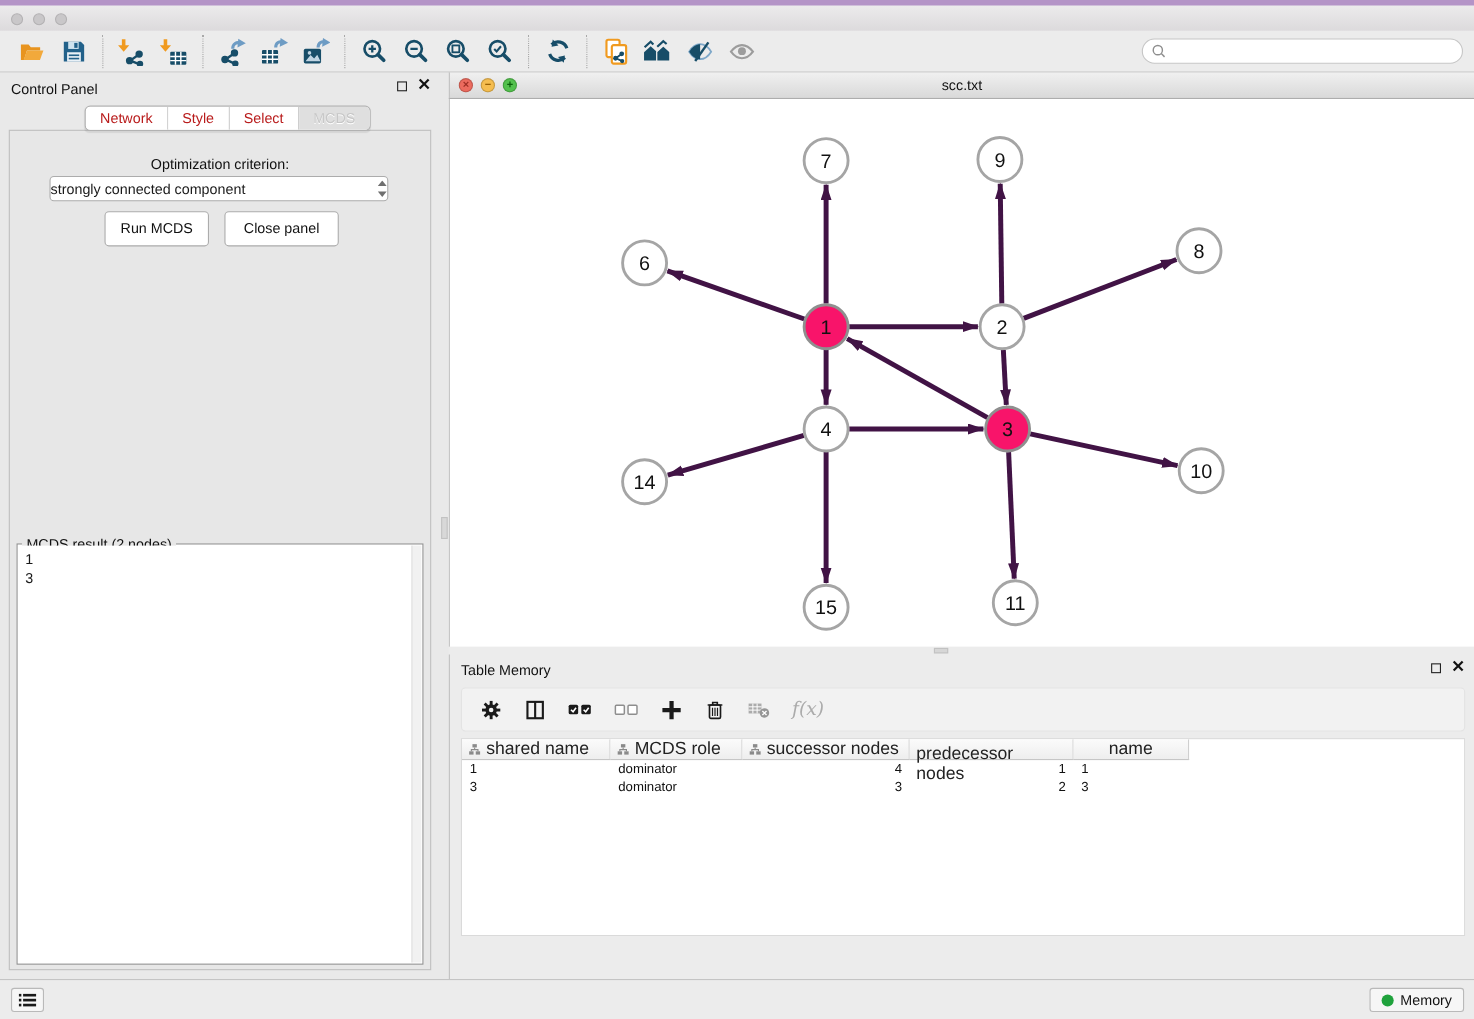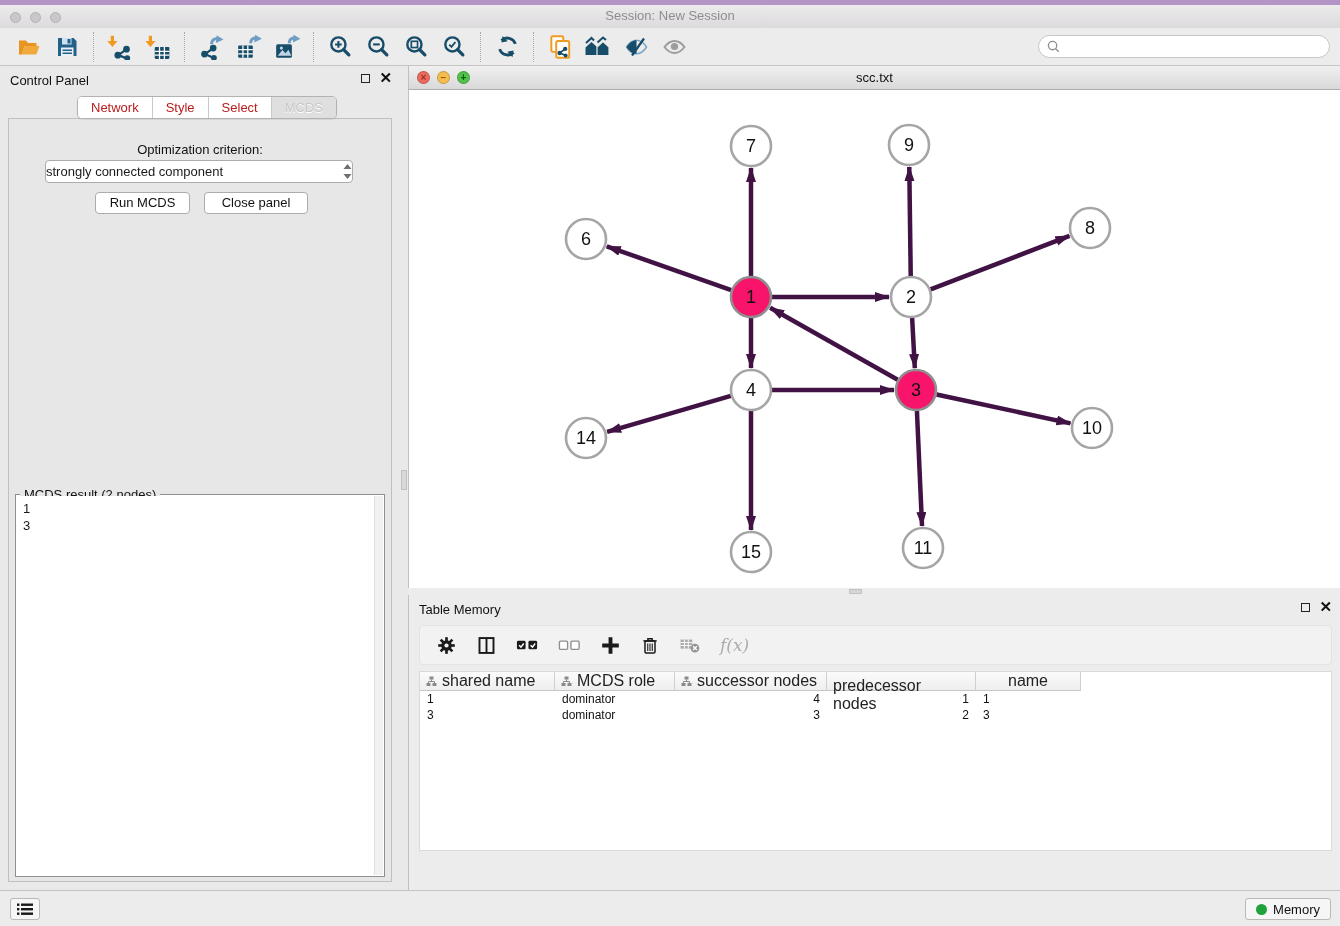--- a/index.html
+++ b/index.html
@@ -50,21 +50,21 @@
   .seg-tab.active { background:#DFDFDF; color:#C7C7C7; text-shadow:0 1px 0 #fff; }
 
   .panel-box { position:absolute; left:8px; top:52px; width:384px; height:764px;
     border:1px solid #C0C0C0; background:#E7E7E7; }
 
   .opt-label { position:absolute; top:23px; left:0; width:100%; text-align:center; font-size:13px; color:#111; }
   .combo { position:absolute; left:36px; top:41px; width:308px; height:23px; background:#fff;
     border:1px solid #ACACAC; border-radius:4px; display:flex; align-items:center;
     padding:0 0; font-size:13px; }
   .combo .combo-value { flex:1; }
-  .btn { position:absolute; height:22px; background:#fff; border:1px solid #ACACAC;
+  .btn { position:absolute; height:32px; background:#fff; border:1px solid #ACACAC;
     border-radius:4px; font-size:13px; text-align:center; line-height:20px; color:#111; }
   .btn-run { left:86px; top:73px; width:95px; }
   .btn-close { left:195px; top:73px; width:104px; }
 
   .result-group { position:absolute; left:6px; top:375px; width:370px; height:383px;
     border:1px solid #8F8F8F; background:#fff; }
   .result-legend { position:absolute; top:-8px; left:4px; background:#E7E7E7;
     padding:0 4px; font-size:13px; color:#111; }
   .result-list { position:absolute; inset:1px 10px 1px 1px; background:#fff;
     padding:4px 6px; font-size:13px; line-height:17px; }
@@ -132,21 +132,20 @@
 </style>
 </head>
 <body>
 
 <div class="titlebar">
   <div class="traffic-main">
     <span class="dot"></span>
     <span class="dot"></span>
     <span class="dot"></span>
   </div>
-  <div class="main-title">Session: New Session</div>
 </div>
 
 <div class="toolbar">
   <span class="tb-btn">
     <svg width="26" height="24" viewBox="0 0 24 24">
       <path d="M2 5.5h7l2 2.5h8.5v3H7.5L4.8 19.5H2z" fill="#E8941F"></path>
       <path d="M7.5 11h15l-3.2 8.5H4.5z" fill="#F2A93B"></path>
     </svg>
   </span>
   <span class="tb-btn">

